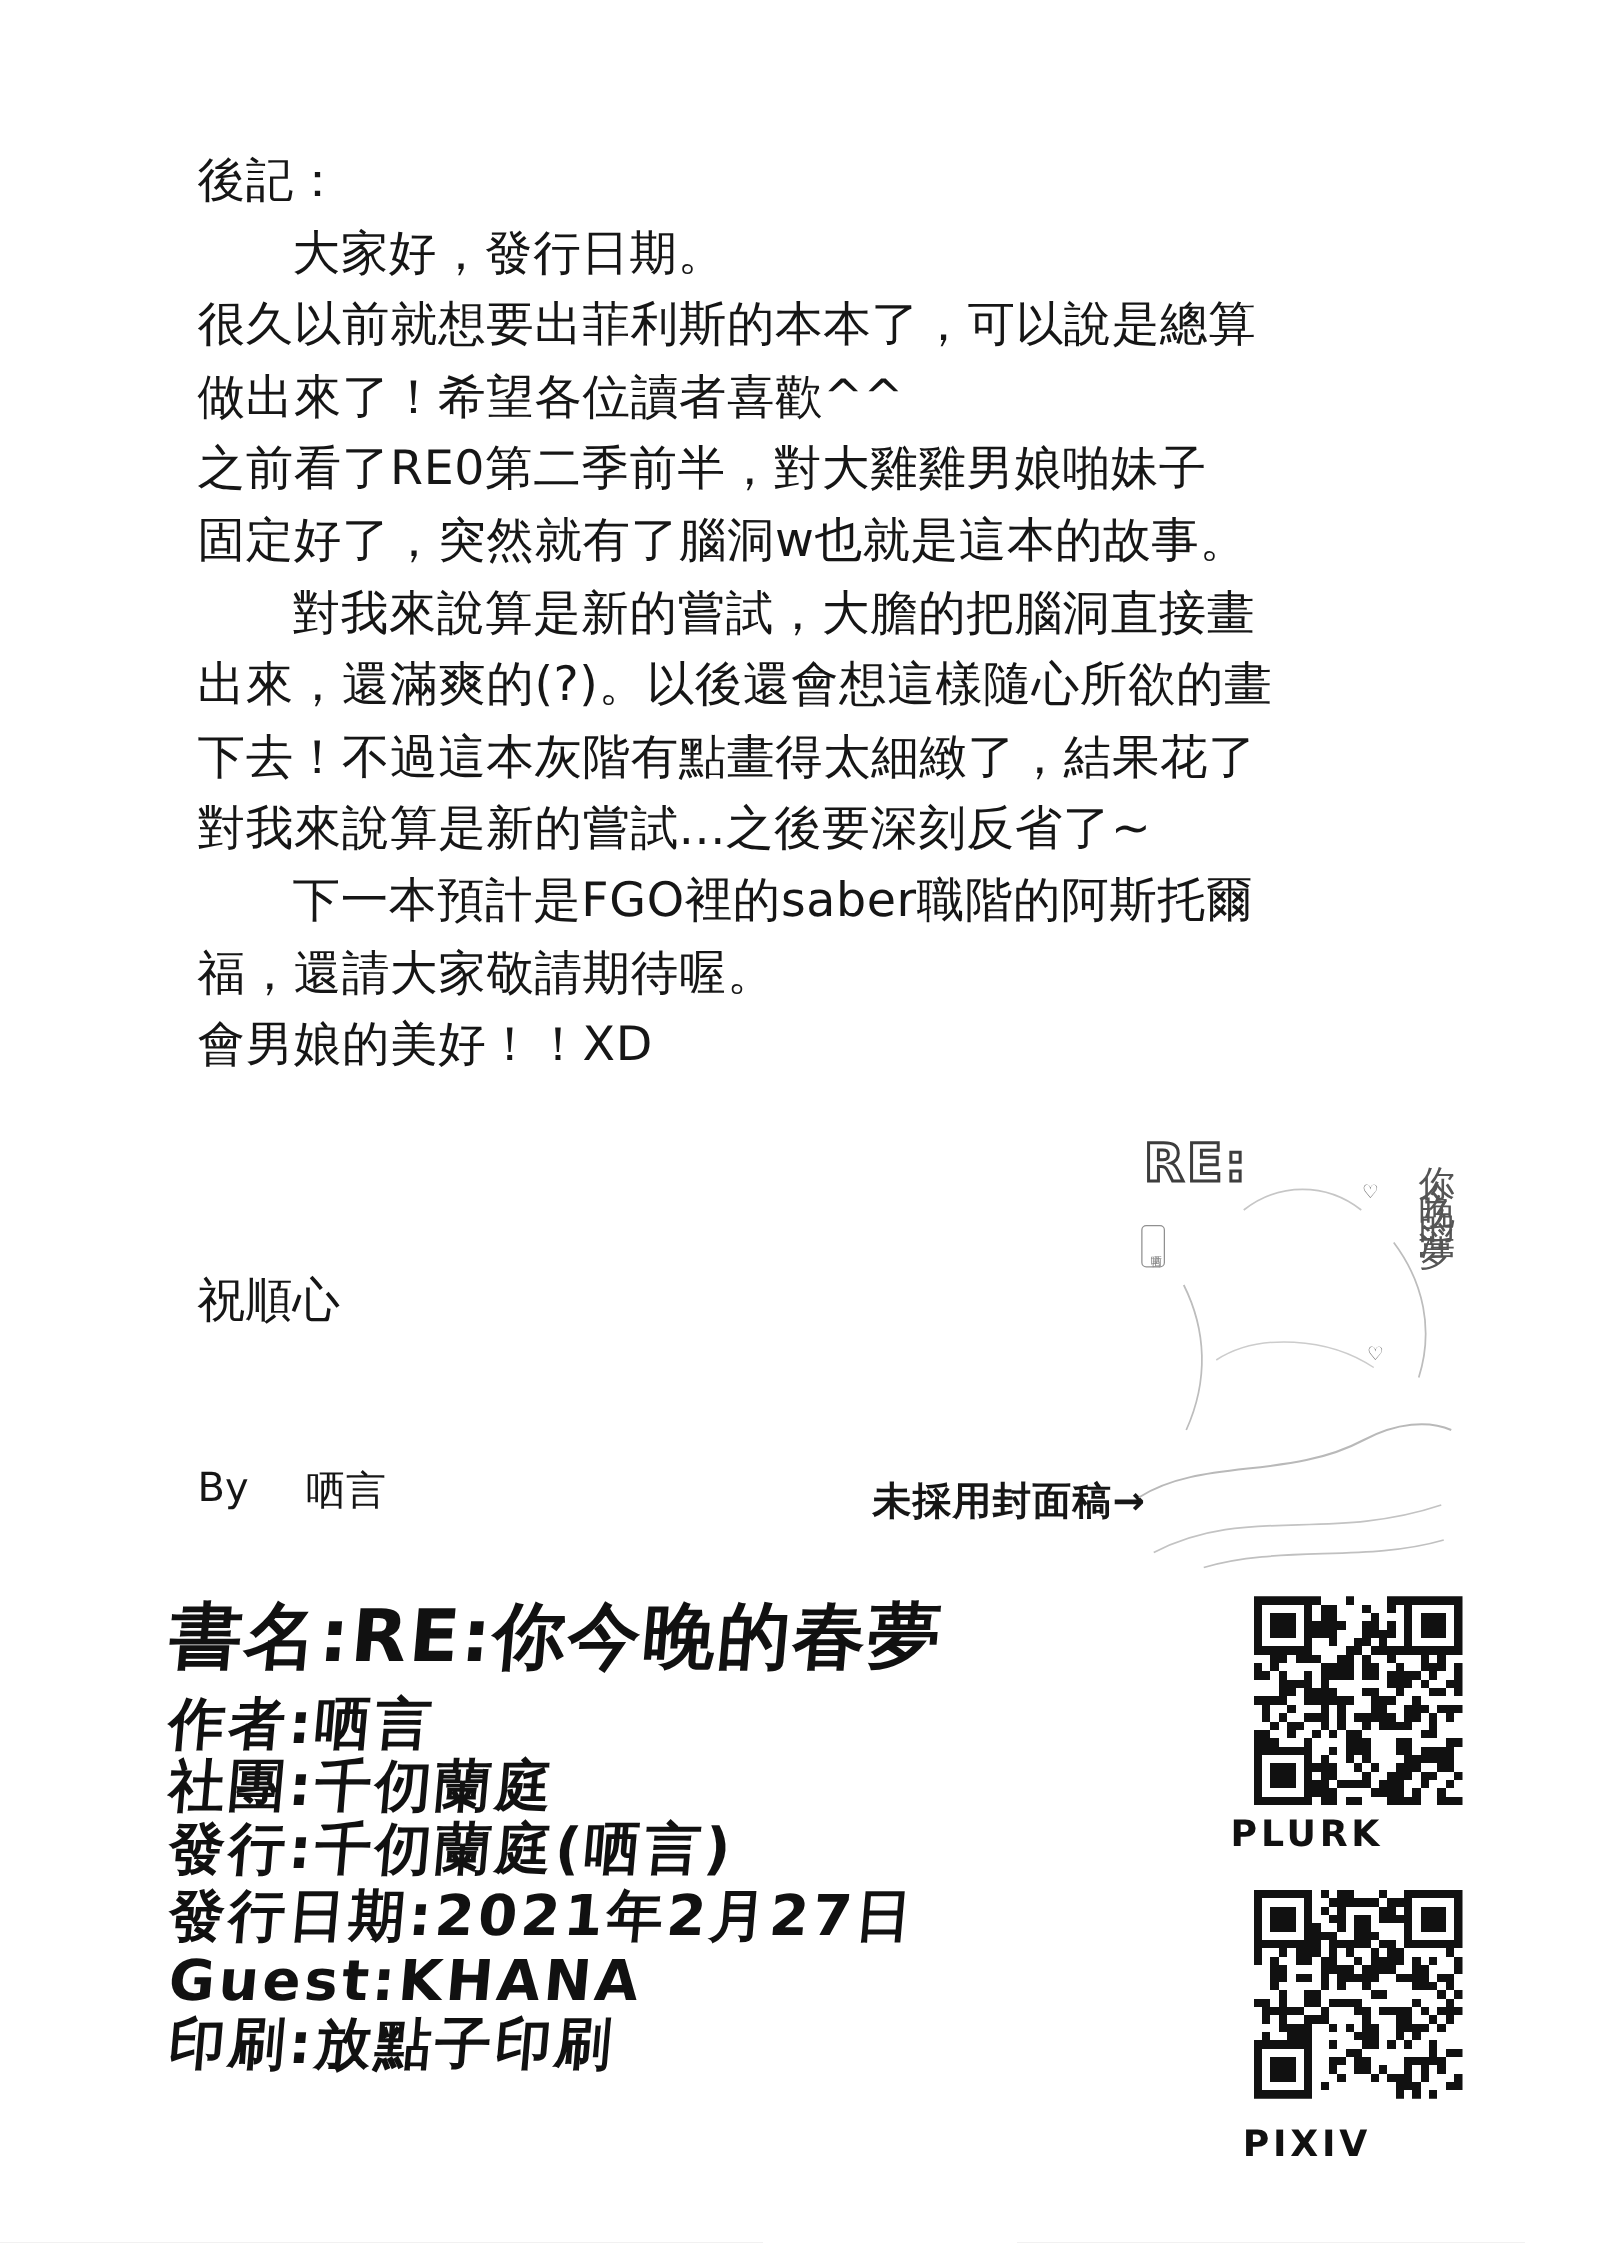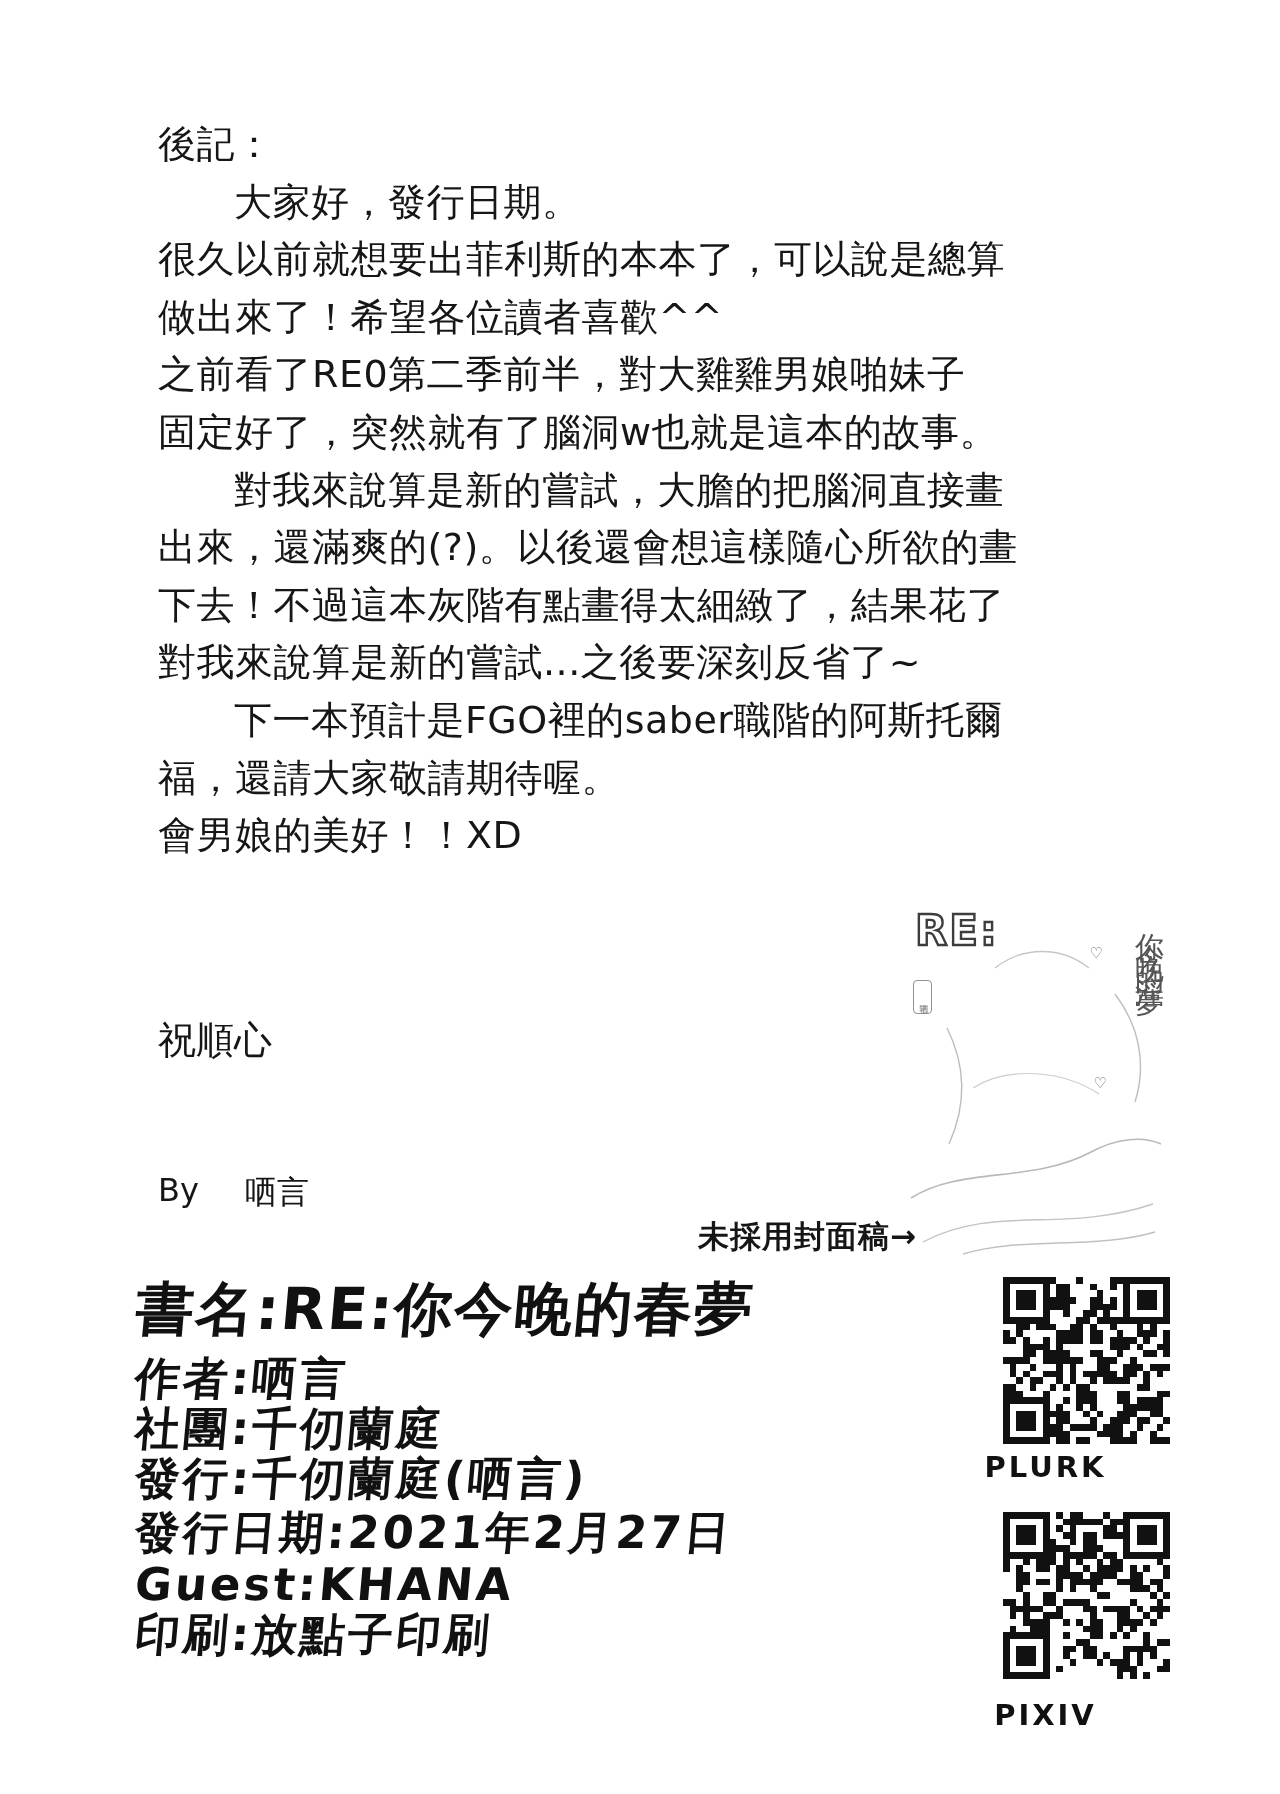--- a/index.html
+++ b/index.html
@@ -12,21 +12,21 @@
   .afterword{
     position:absolute;left:158px;top:68px;width:930px;
     font-size:38px;line-height:57.6px;letter-spacing:.5px;margin-top:48px;
   }
   .aw-line{white-space:pre;}
   .aw-line.indent{padding-left:76px;}
   .wish{position:absolute;left:158px;top:1015px;font-size:38px;}
   .byline{position:absolute;left:158px;top:1135px;font-size:32px;display:flex;gap:46px;margin-top:36px;}
   
   .cover-note{
-    position:absolute;left:698px;top:1216px;font-size:31px;font-weight:900;
+    position:absolute;left:698px;top:1180px;font-size:31px;font-weight:900;
     letter-spacing:1px;white-space:pre;text-align:right;
   }
   
   .sketch{position:absolute;left:903px;top:898px;width:264px;height:362px;}
   .sketch-strokes{position:absolute;inset:0;}
   .sketch-re{
     position:absolute;left:12px;top:8px;font-size:42px;font-weight:700;
     letter-spacing:2px;color:#474747;
   }
   @supports (-webkit-text-stroke: 2px #000){

